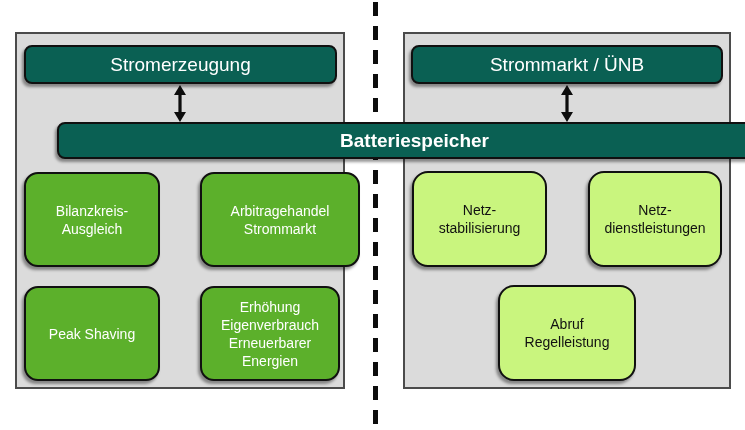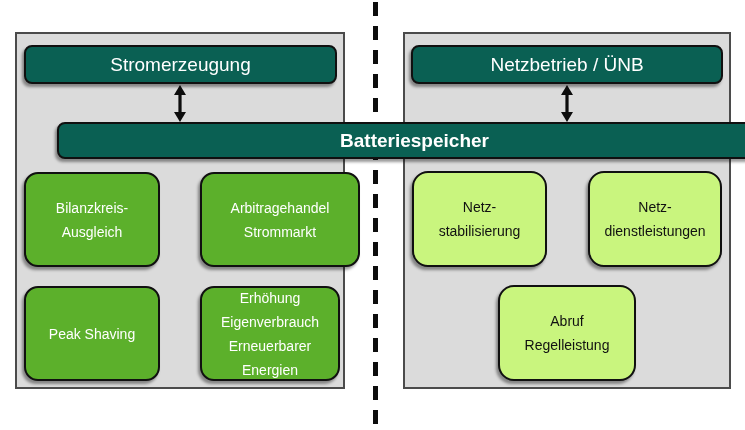--- a/index.html
+++ b/index.html
@@ -100,21 +100,21 @@
   
   .ucbox {
     position: absolute;
     border: 2px solid #101010;
     box-sizing: border-box;
     display: flex;
     align-items: center;
     justify-content: center;
     text-align: center;
     font-size: 14px;
-    line-height: 24px;
+    line-height: 18px;
     white-space: pre-line;
     box-shadow: -2px 3px 3px rgba(0,0,0,0.40);
     z-index: 3;
   }
   .ucbox.green {
     background: var(--green, #5cb02b);
     color: #ffffff;
     border-radius: 14px;
   }
   .ucbox.lgreen {
@@ -154,21 +154,21 @@
 Ausgleich</div>
   <div class="ucbox green b-arbitrage">Arbitragehandel
 Strommarkt</div>
   <div class="ucbox green b-erhoehung">Erhöhung
 Eigenverbrauch
 Erneuerbarer
 Energien</div>
   <div class="ucbox green b-peak">Peak Shaving</div>
 
   <div class="panel right"></div>
-  <div class="header-pill right">Netzbetrieb / ÜNB</div>
+  <div class="header-pill right">Strommarkt / ÜNB</div>
 
   <span class="arrow right">
     <svg viewBox="0 0 20 37" xmlns="http://www.w3.org/2000/svg">
       <path d="M10 0 L4 10 L16 10 Z" fill="#0d0d0d"></path>
       <rect x="8.4" y="8" width="3.2" height="21" fill="#0d0d0d"></rect>
       <path d="M10 37 L4 27 L16 27 Z" fill="#0d0d0d"></path>
     </svg>
   </span>
 
   <div class="ucbox lgreen b-netzstab">Netz-

